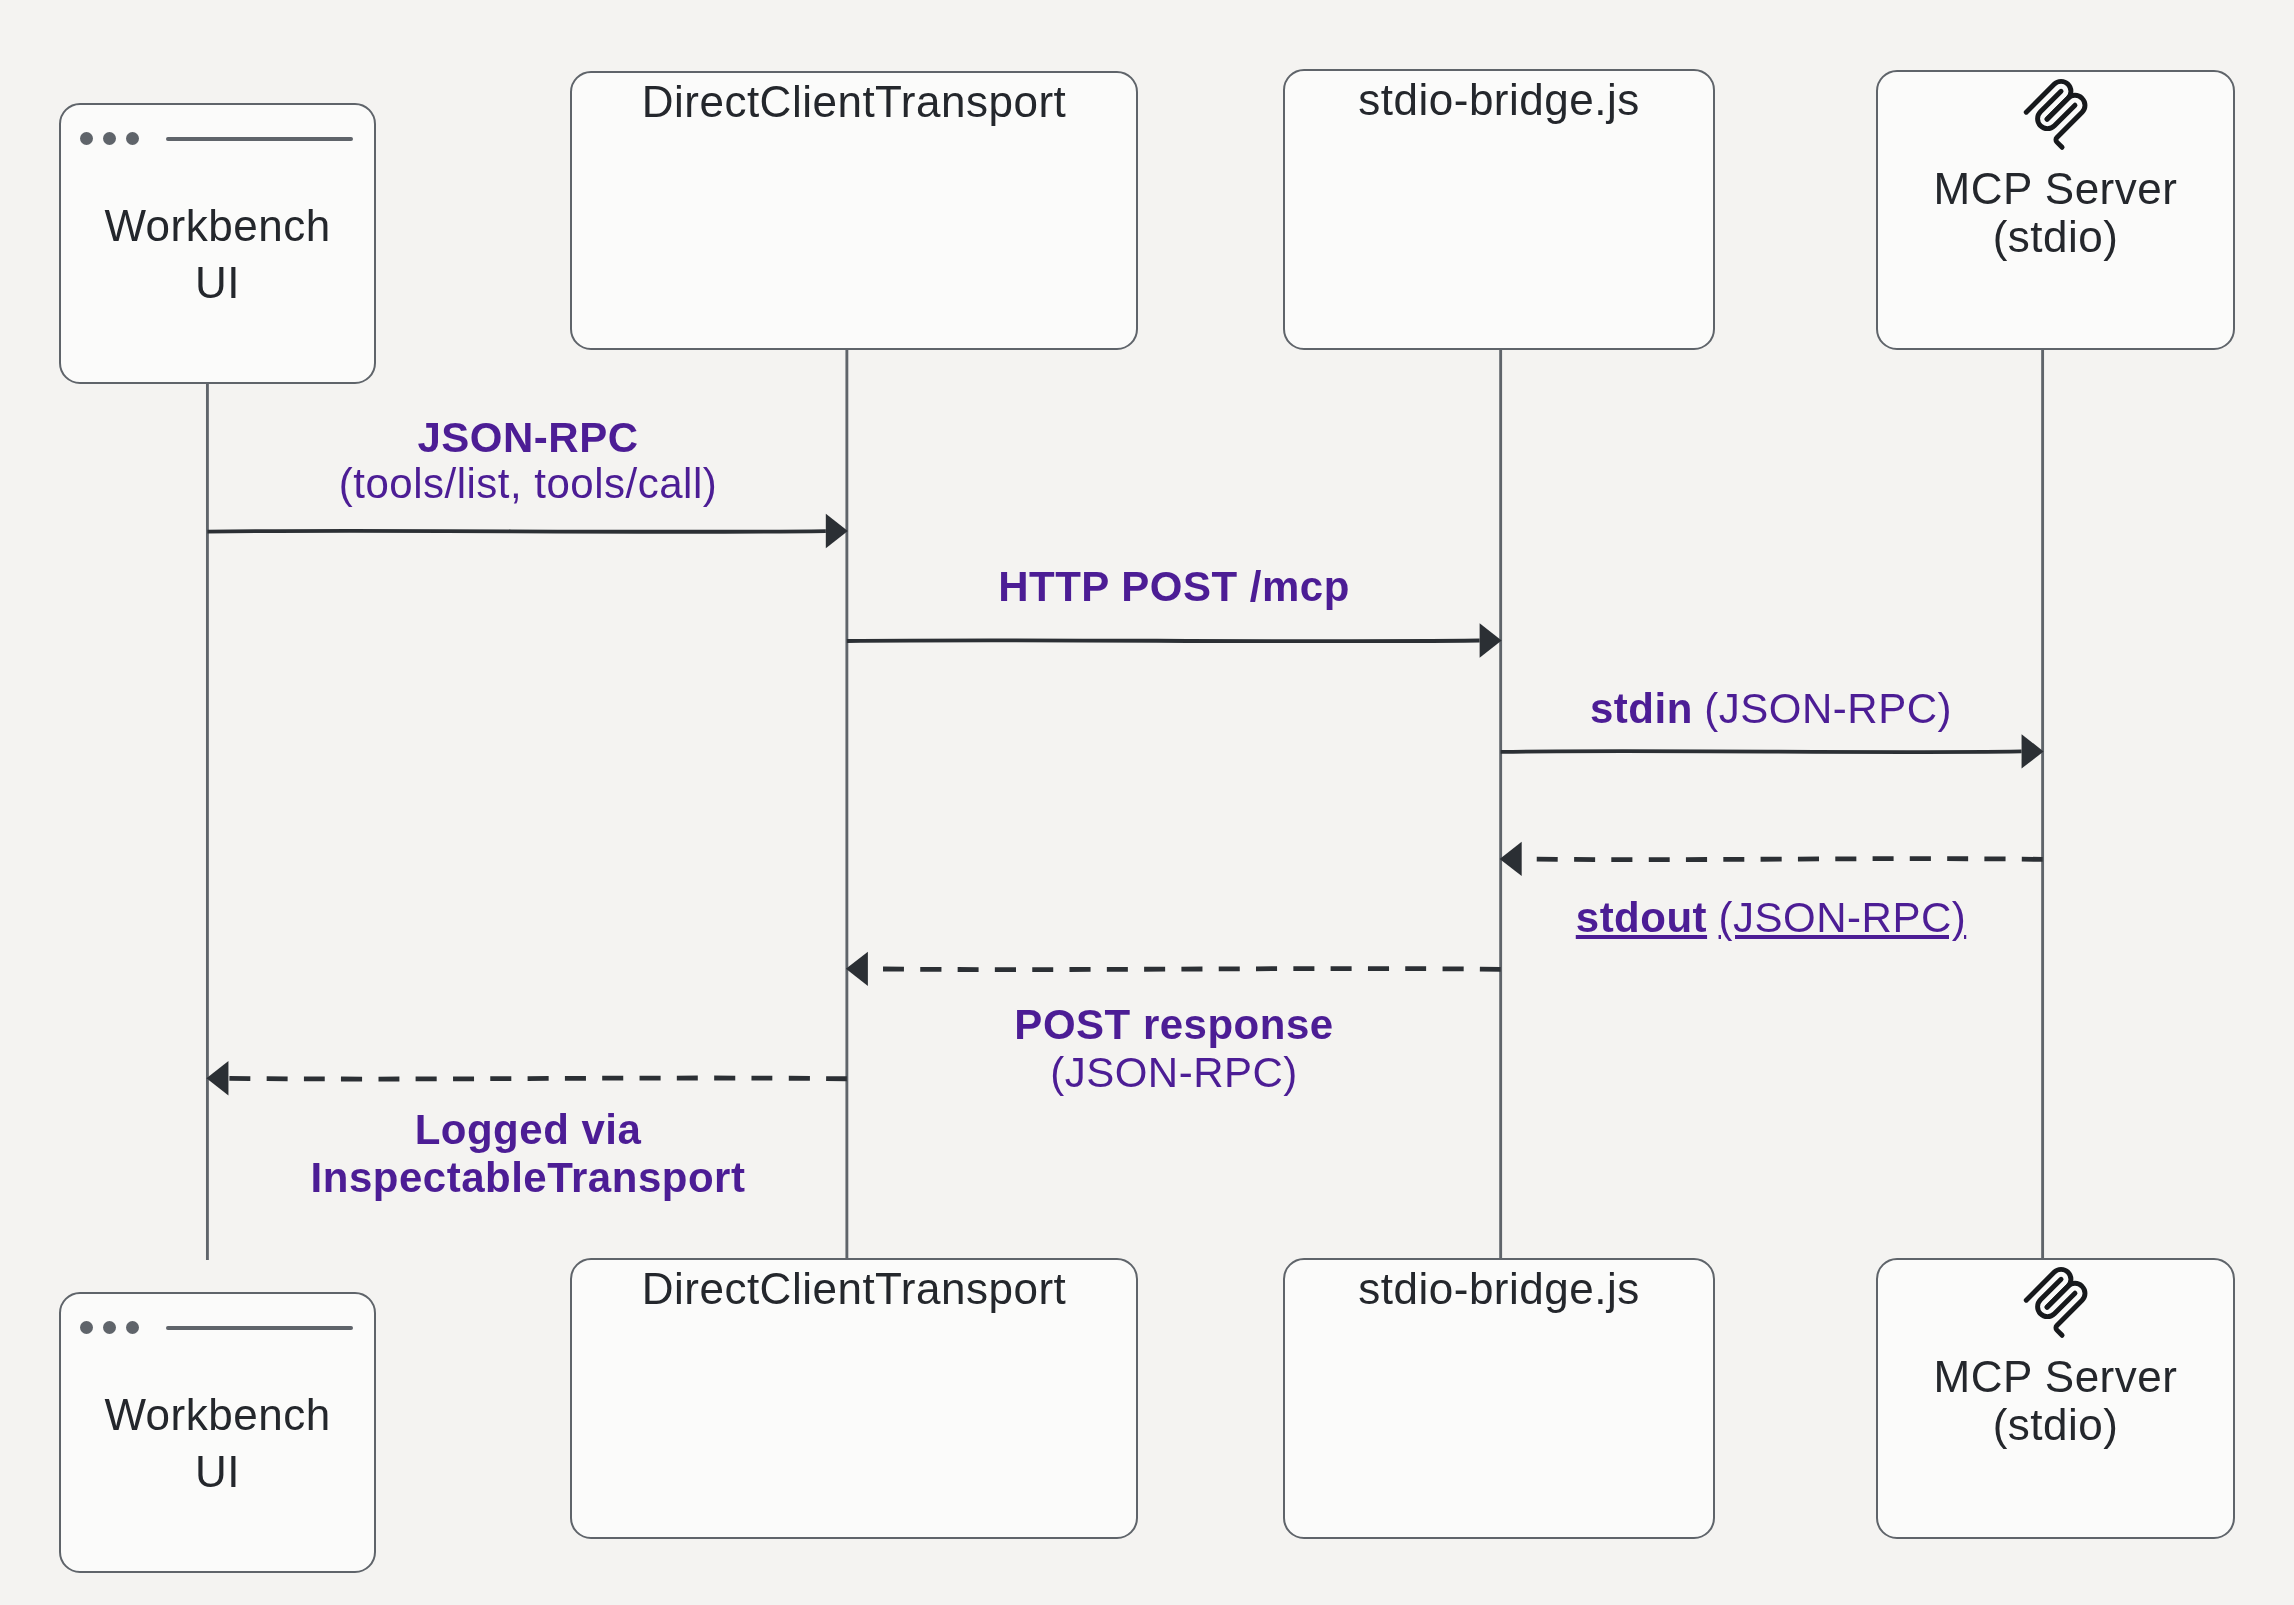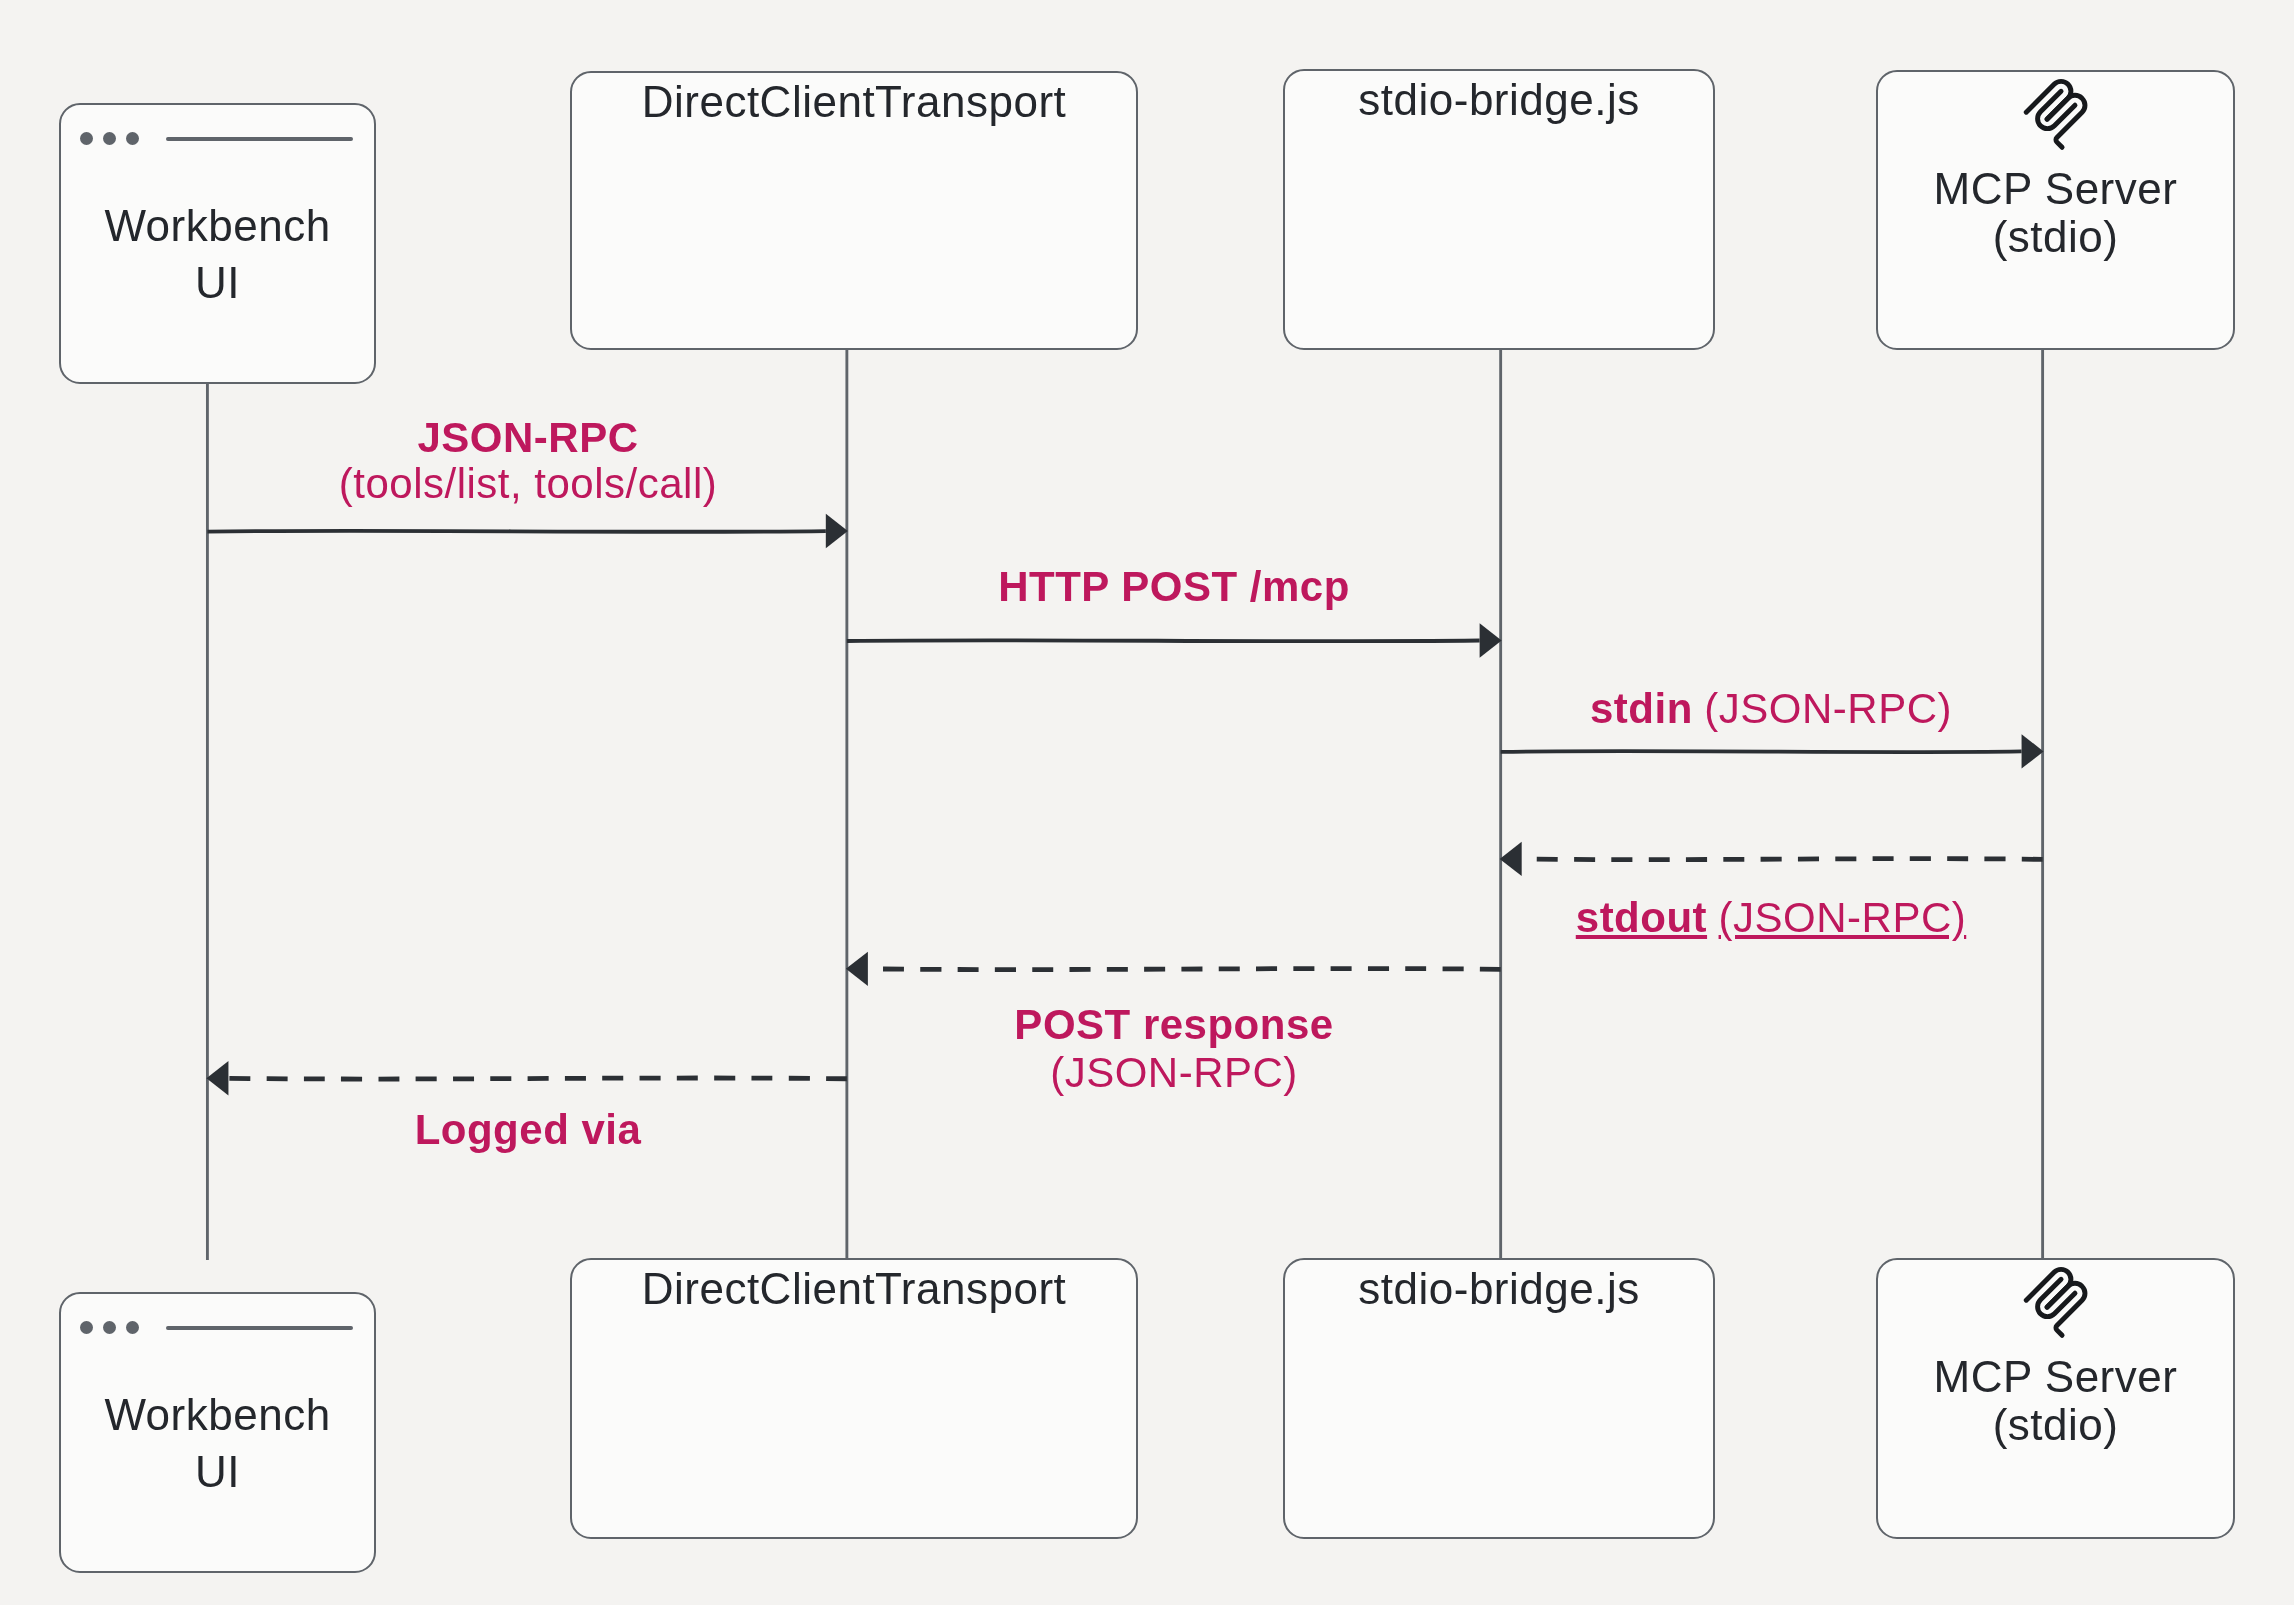--- a/index.html
+++ b/index.html
@@ -66,21 +66,21 @@
     width: 80px;
     height: 80px;
     margin-bottom: 13.4px;
   }
   .mcp-icon-wrap svg { width: 80px; height: 80px; }
   
   .lbl {
     position: absolute;
     transform: translate(-50%, -50%);
     white-space: nowrap;
-    color: #be185d;
+    color: #4c1d95;
     font-size: 42px;
     line-height: 1;
     letter-spacing: 0.5px;
   }
   .lbl .b, .lbl.b { font-weight: bold; }
   .lbl .paren { margin-left: 11.5px; font-weight: normal; }
 </style>
 </head>
 <body>
 
@@ -184,15 +184,16 @@
   </div>
 
   <div class="lbl" style="left:1771px; top:918px;text-decoration:underline;">
     <span class="b">stdout</span><span class="paren">(JSON-RPC)</span>
   </div>
 
   <div class="lbl b" style="left:1174px; top:1025px;">POST response</div>
   <div class="lbl" style="left:1174px; top:1073px;">(JSON-RPC)</div>
 
   <div class="lbl b" style="left:528px; top:1130px;">Logged via</div>
+  <div class="lbl b" style="left:528px; top:1178px;">InspectableTransport</div>
 
 </div>
 
 
 </body></html>

